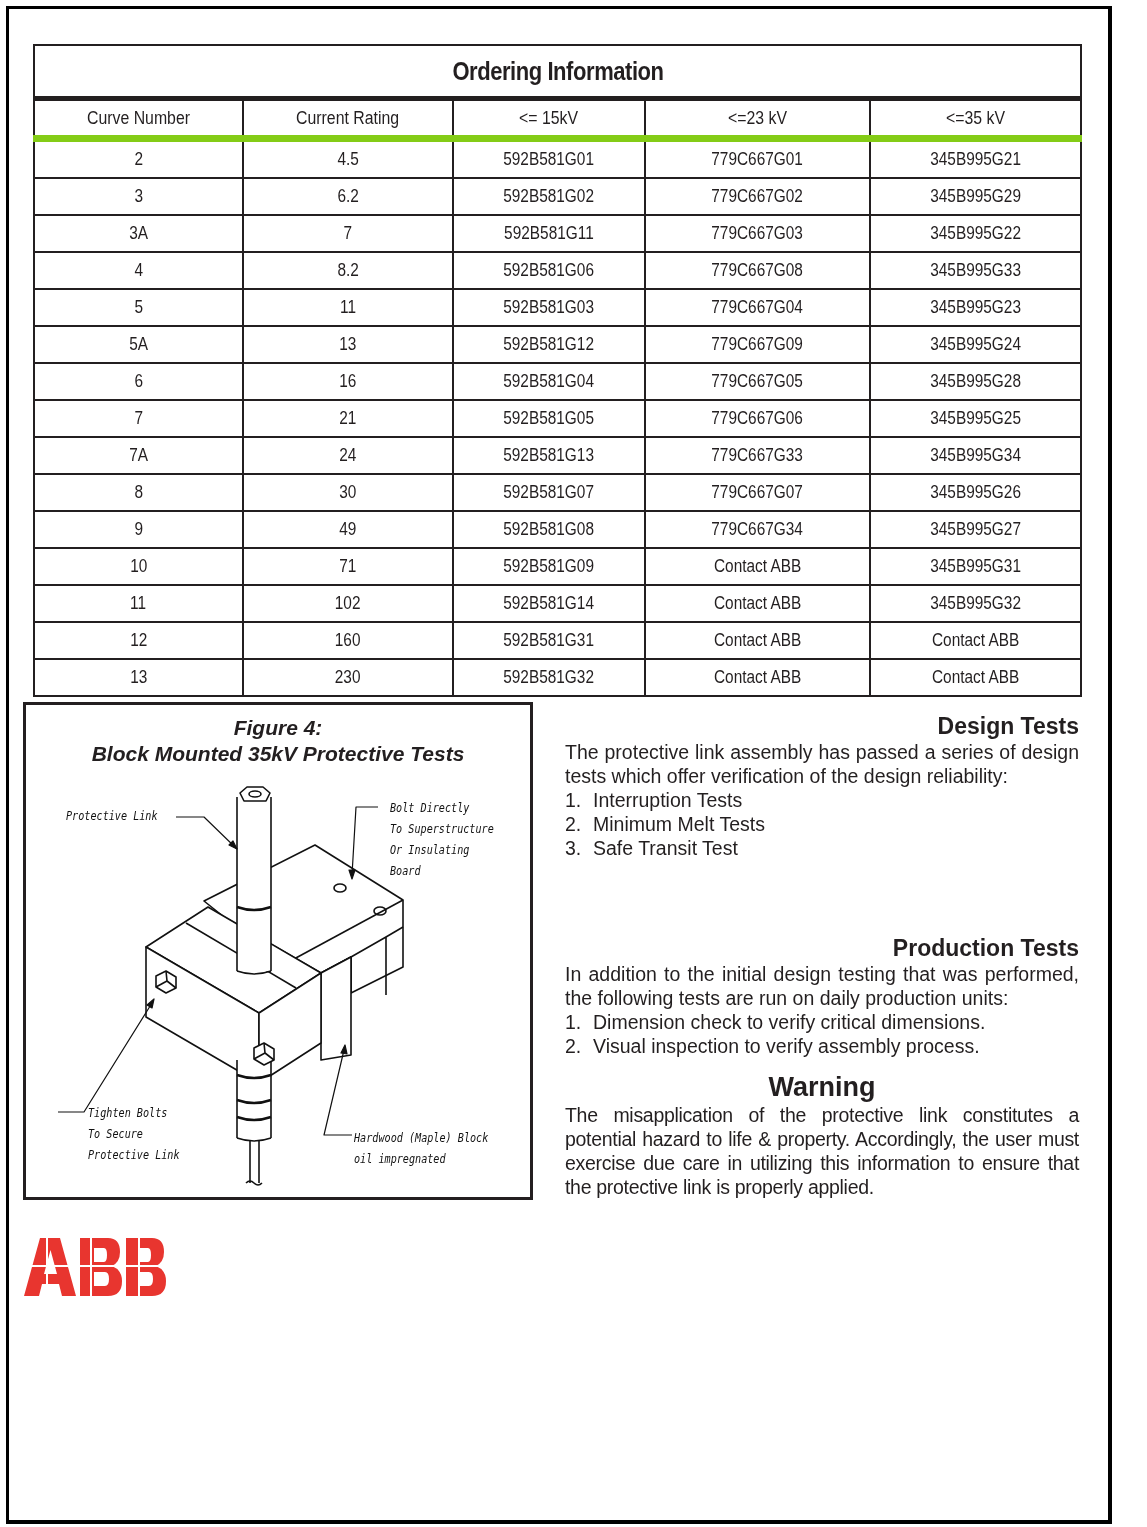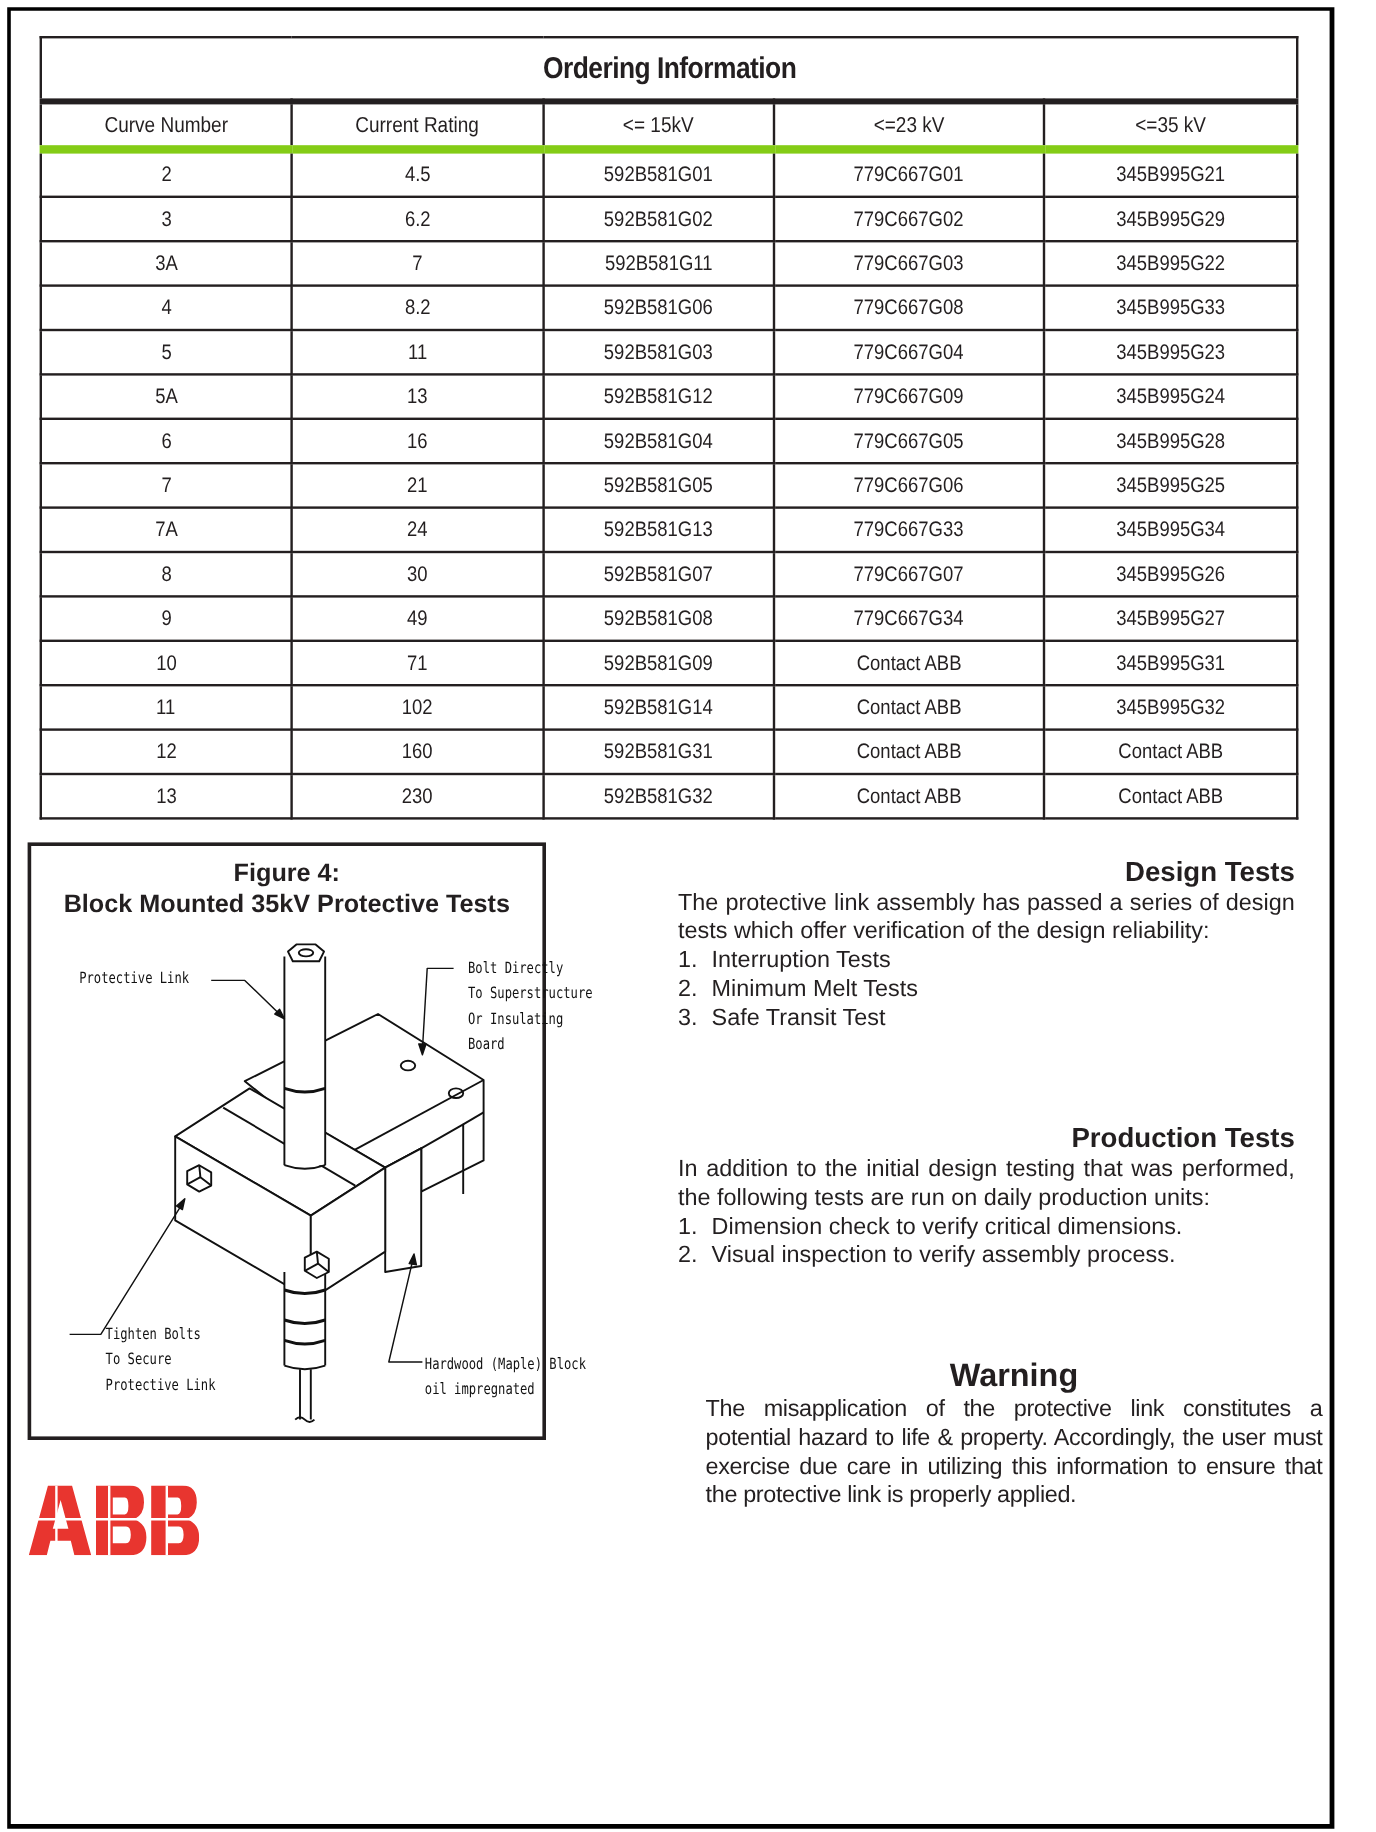--- a/index.html
+++ b/index.html
@@ -1,29 +1,29 @@
 <!DOCTYPE html>
 <html><head>
 <meta charset="utf-8">
 <style>
   html, body { margin: 0; padding: 0; background: #ffffff; }
   body { width: 1147px; height: 1527px; position: relative; overflow: hidden; font-family: "Liberation Sans", sans-serif; color: #231f20; }
   .page-frame { position: absolute; left: 6px; top: 6px; width: 1099px; height: 1511px; border: 3px solid #000; border-right-width: 4px; border-bottom-width: 4px; box-sizing: content-box; }
 
   
-  .order-table { position: absolute; left: 33px; top: 30px; width: 1047px; border-collapse: collapse; table-layout: fixed; border-radius: 10px; }
+  .order-table { position: absolute; left: 33px; top: 44px; width: 1047px; border-collapse: collapse; table-layout: fixed; border-radius: 10px; }
   .order-table th, .order-table td { border: 2px solid #231f20; text-align: center; padding: 0; font-weight: normal; }
   .order-table .title-row th { height: 50px; font-size: 25px; font-weight: bold; letter-spacing: -0.5px; border-bottom: 5px solid #231f20; transform-origin: center; }
   .order-table .head-row th { height: 34px; font-size: 18px; border-bottom: 7px solid #84cc16; }
   .order-table tbody td { height: 35px; font-size: 17.5px; }
   .order-table td:first-child, .order-table th:first-child { border-left-width: 2px; }
   .narrow { display: inline-block; transform: scaleX(0.88); }
 
   
-  .figure-box { position: absolute; left: 23px; top: 702px; width: 432px; height: 498px; border: 3px solid #231f20; box-sizing: border-box; }
+  .figure-box { position: absolute; left: 23px; top: 702px; width: 510px; height: 498px; border: 3px solid #231f20; box-sizing: border-box; font-style: italic; }
   .figure-title { position: absolute; left: 0; right: 0; top: 10px; text-align: center; font-weight: bold; font-size: 21px; line-height: 26px; }
   .figure-svg { position: absolute; left: 0; top: 0; }
   .callout { position: absolute; font-family: "DejaVu Sans Mono", monospace; font-size: 13px; line-height: 21px; transform: scaleX(0.78); transform-origin: left top; white-space: pre; color: #111; }
 
   
   .right-col { position: absolute; left: 565px; width: 514px; font-size: 19.5px; line-height: 24px; }
   .section-head { text-align: right; font-weight: bold; font-size: 23px; line-height: 28px; }
   .section-head.center { text-align: center; font-size: 27px; line-height: 32px; }
   .para { margin: 0; }
   .para.justify { text-align: justify; text-align-last: left; }
@@ -275,21 +275,21 @@
         <span class="list-num">1.</span>
         <span>Dimension check to verify critical dimensions.</span>
       </div>
     <div class="list-item">
         <span class="list-num">2.</span>
         <span>Visual inspection to verify assembly process.</span>
       </div>
   </div>
 </div>
 
-<div class="right-col" style="top:1130px;margin-left:23px;">
+<div class="right-col" style="top:1071px;">
   <div class="section-head center">Warning</div>
   <p class="para justify" style="letter-spacing:-0.3px;">The misapplication of the protective link constitutes a potential hazard to life &amp; property.  Accordingly, the user must exercise due care in utilizing this information to ensure that the protective link is properly applied.</p>
 </div>
 
 <svg class="abb-logo" width="142" height="58" viewBox="0 0 142 58">
   <g id="abb-logo-glyphs">
       <path d="M0,58 L16,0 L36,0 L52,58 L38,58 L35,46 L18,46 L15,58 Z M20,36 L33,36 L26.5,12 Z" fill="#e8352f" fill-rule="evenodd"></path>
       <path d="M56,0 L84,0 Q96,0 96,14 Q96,24 88,28 Q98,32 98,43 Q98,58 84,58 L56,58 Z M70,10 L70,24 L80,24 Q83,24 83,17 Q83,10 80,10 Z M70,34 L70,48 L81,48 Q85,48 85,41 Q85,34 81,34 Z" fill="#e8352f" fill-rule="evenodd"></path>
       <path d="M102,0 L128,0 Q140,0 140,14 Q140,24 132,28 Q142,32 142,43 Q142,58 128,58 L102,58 Z M115,10 L115,24 L124,24 Q127,24 127,17 Q127,10 124,10 Z M115,34 L115,48 L125,48 Q129,48 129,41 Q129,34 125,34 Z" fill="#e8352f" fill-rule="evenodd"></path>
     </g>

